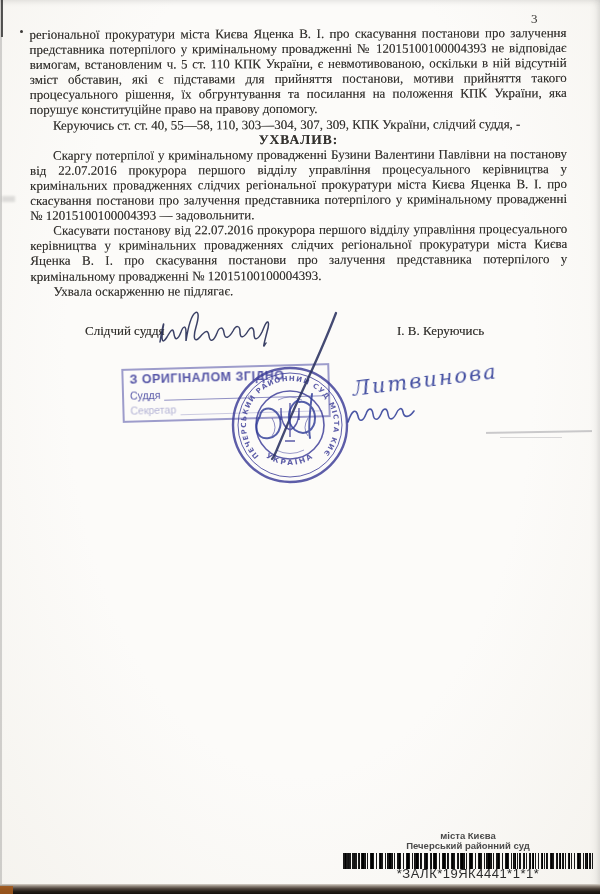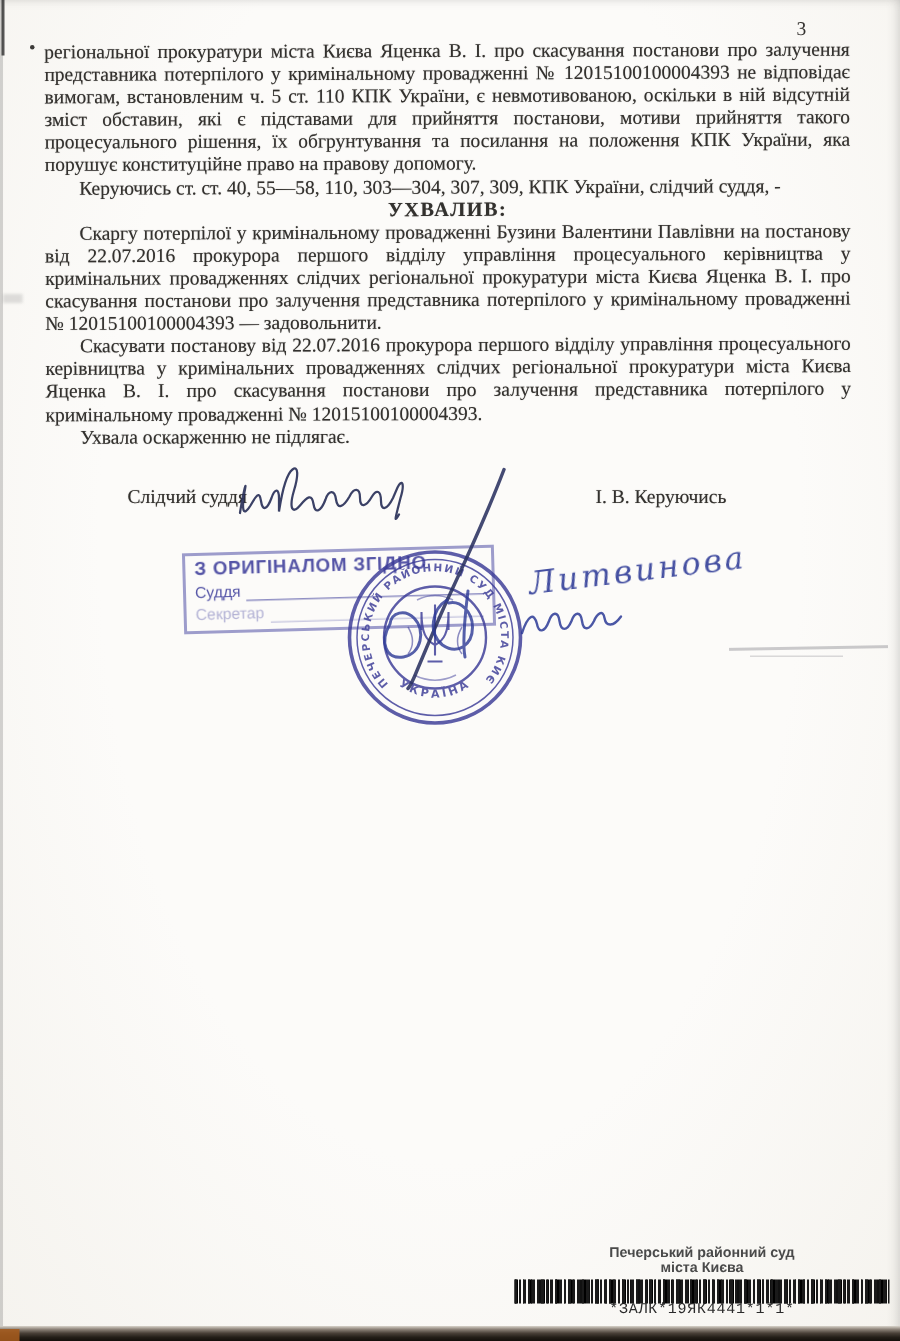--- a/index.html
+++ b/index.html
@@ -63,21 +63,21 @@
 
   .footer{position:absolute;left:340px;top:831px;width:256px;text-align:center;z-index:1;}
   .footer-line{font-family:"Liberation Sans", sans-serif;font-size:9.5px;font-weight:600;color:#4a4a4a;line-height:10px;filter:blur(.2px);}
   .barcode{
     position:relative;margin:2px auto 0 auto;width:250px;height:16px;
     background-image:
       repeating-linear-gradient(90deg,#1a1a1a 0px,#1a1a1a 1.5px,transparent 1.5px,transparent 3px),
       repeating-linear-gradient(90deg,#111 0px,#111 1px,transparent 1px,transparent 5.5px),
       repeating-linear-gradient(90deg,#000 0px,#000 2.5px,transparent 2.5px,transparent 9px);
   }
-  .barcode-caption{font-family:Liberation Mono, monospace;font-size:10px;letter-spacing:.5px;color:#2b2b2b;line-height:8px;margin-top:1px;}
+  .barcode-caption{font-family:Liberation Sans, sans-serif;font-size:13px;letter-spacing:.5px;color:#2b2b2b;line-height:8px;margin-top:1px;}
 </style>
 </head>
 <body>
 
 <div class="page">
 
   <div class="edge-left"></div>
   <div class="edge-left-dark"></div>
   <div class="dot-artifact"></div>
   <div class="smudge"></div>
@@ -151,21 +151,21 @@
       <path d="M198,100 C188,106 185,122 195,130 C205,137 215,130 215,118 C215,108 207,100 199,102 M212,94 C210,110 208,128 210,138"></path>
     </g>
 
     <path d="M248,122 C252,110 256,108 258,116 C259,122 263,122 266,114 C268,108 272,107 273,114 C274,121 278,121 281,114
              C283,108 287,107 288,114 C289,121 293,120 296,114 C298,109 302,106 303,112 C304,118 309,118 314,111" fill="none" stroke="#2c3996" stroke-width="1.6" stroke-linecap="round" opacity=".85"></path>
   </svg>
 
   <div class="hand-name">Литвинова</div>
 
   <div class="footer">
+    <div class="footer-line">міста Києва</div>
     <div class="footer-line">Печерський районний суд</div>
-    <div class="footer-line">міста Києва</div>
     <div class="barcode"></div>
     <div class="barcode-caption">*ЗАЛК*19ЯК4441*1*1*</div>
   </div>
 
   <div class="scan-corner"></div>
   <div class="scan-strip"></div>
 </div>
 
 </body></html>

